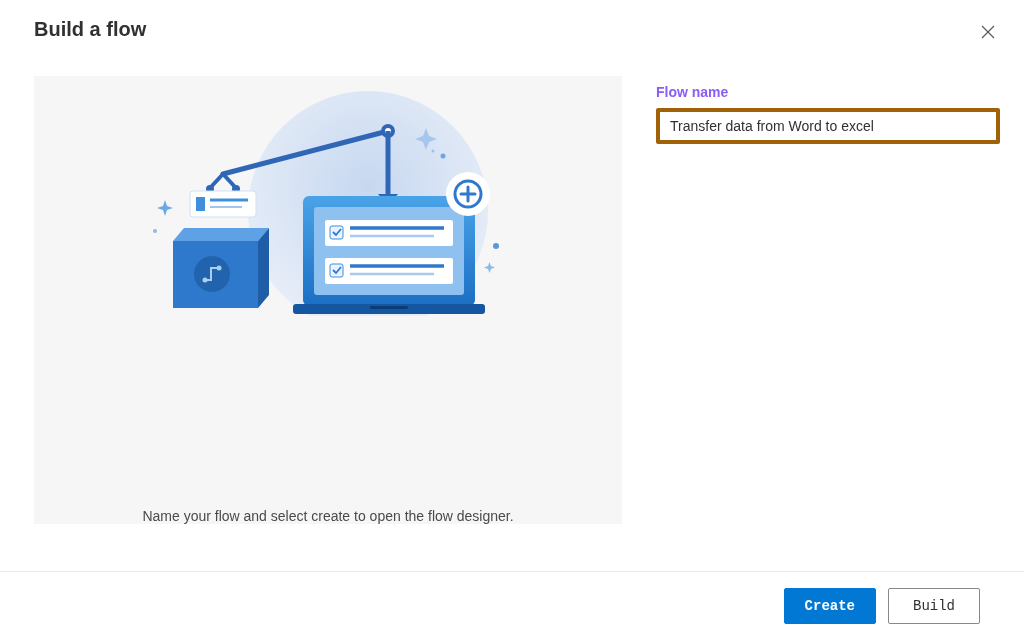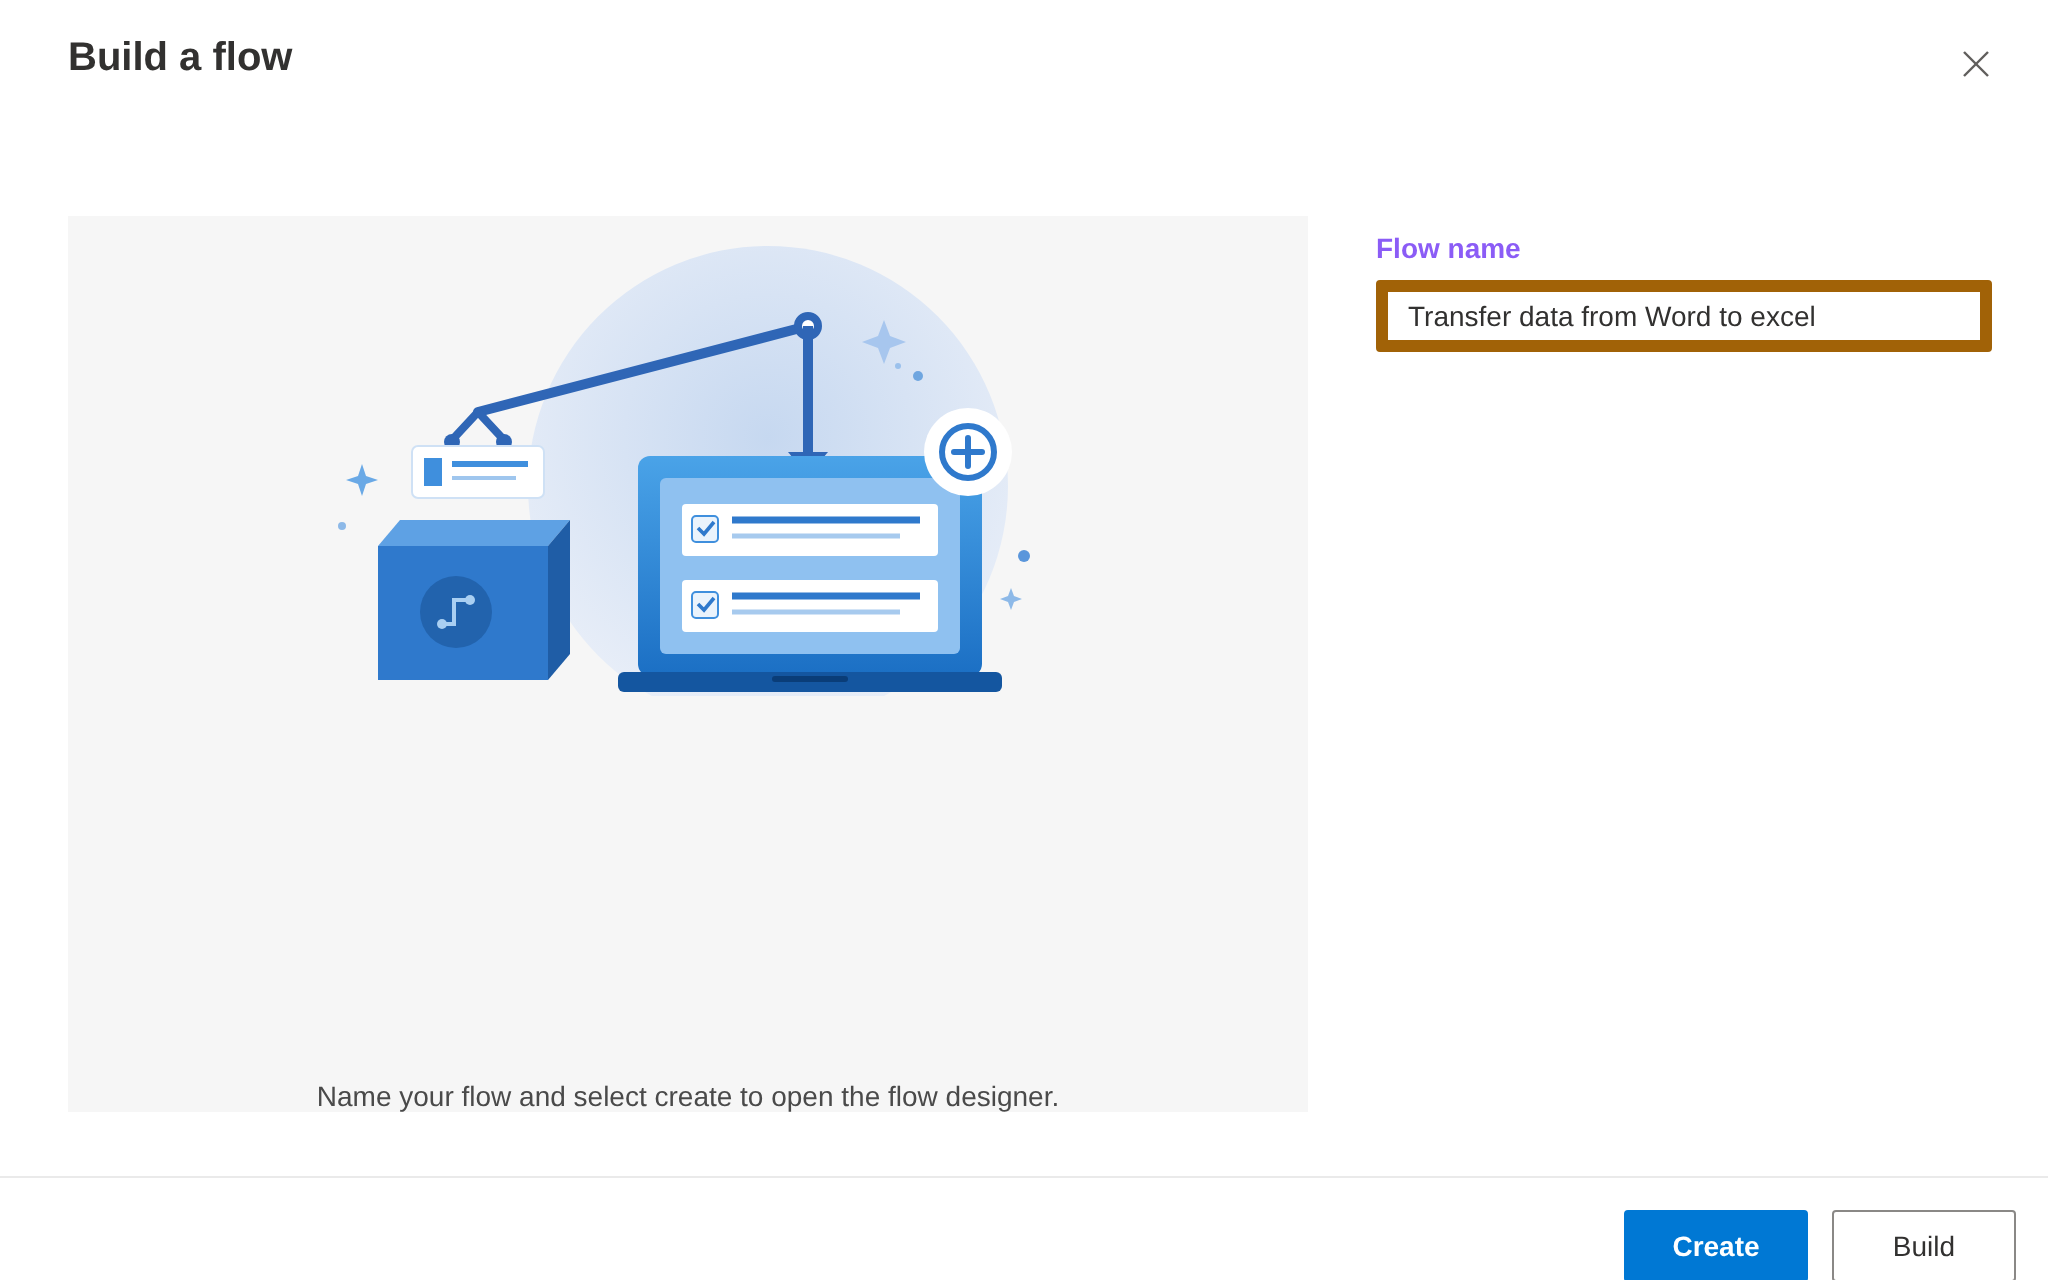--- a/index.html
+++ b/index.html
@@ -9,21 +9,20 @@
     width: 1024px;
     height: 640px;
     overflow: hidden;
     position: relative;
   }
   .dialog {
     width: 100%;
     height: 100%;
     display: flex;
     flex-direction: column;
-    gap: 32px;
   }
   .header {
     display: flex;
     justify-content: space-between;
     align-items: flex-start;
     padding: 18px 22px 0 34px;
   }
   .title {
     font-size: 20px;
     font-weight: 600;
@@ -69,36 +68,37 @@
     padding-top: 8px;
   }
   .field-label {
     font-size: 14px;
     font-weight: 600;
     color: #8b5cf6;
     margin-bottom: 8px;
     display: block;
   }
   .text-input {
-    width: 308px;
+    width: 344px;
     height: 36px;
-    border: 6px solid #a16207;
+    border: 4px solid #a16207;
     border-radius: 2px;
     padding: 0 10px;
     font-size: 14px;
     font-family: inherit;
     color: #323130;
     outline: none;
   }
   .footer {
     border-top: 1px solid #eaeaea;
-    padding: 16px 16px;
+    padding: 16px 44px;
     display: flex;
     justify-content: flex-end;
     gap: 12px;
+    font-family: Liberation Mono, monospace;
   }
   .btn {
     height: 36px;
     min-width: 92px;
     padding: 0 20px;
     font-size: 14px;
     font-family: inherit;
     border-radius: 2px;
     cursor: pointer;
     font-weight: 600;

